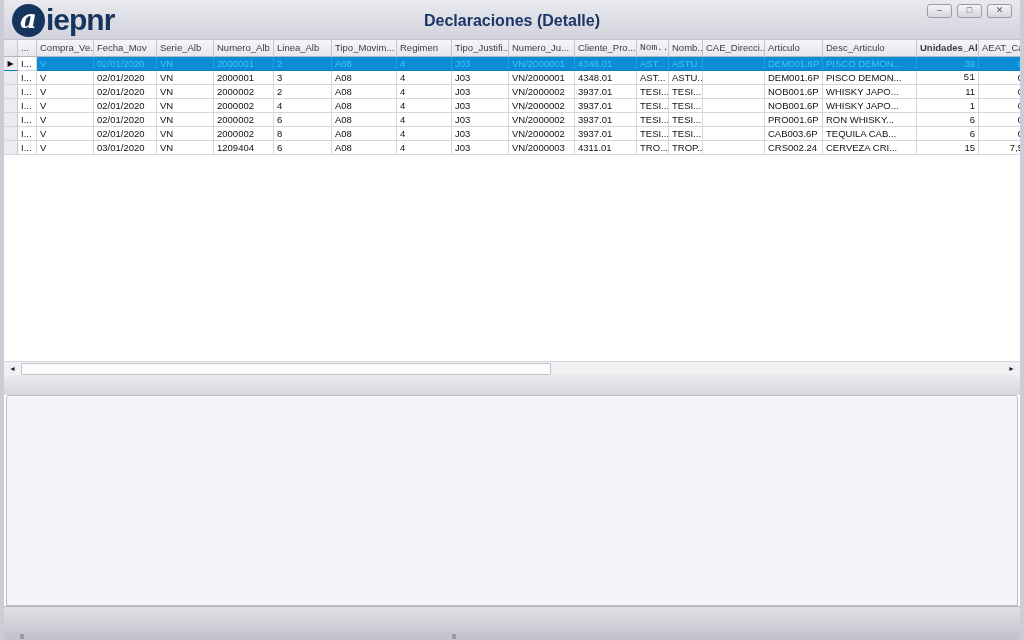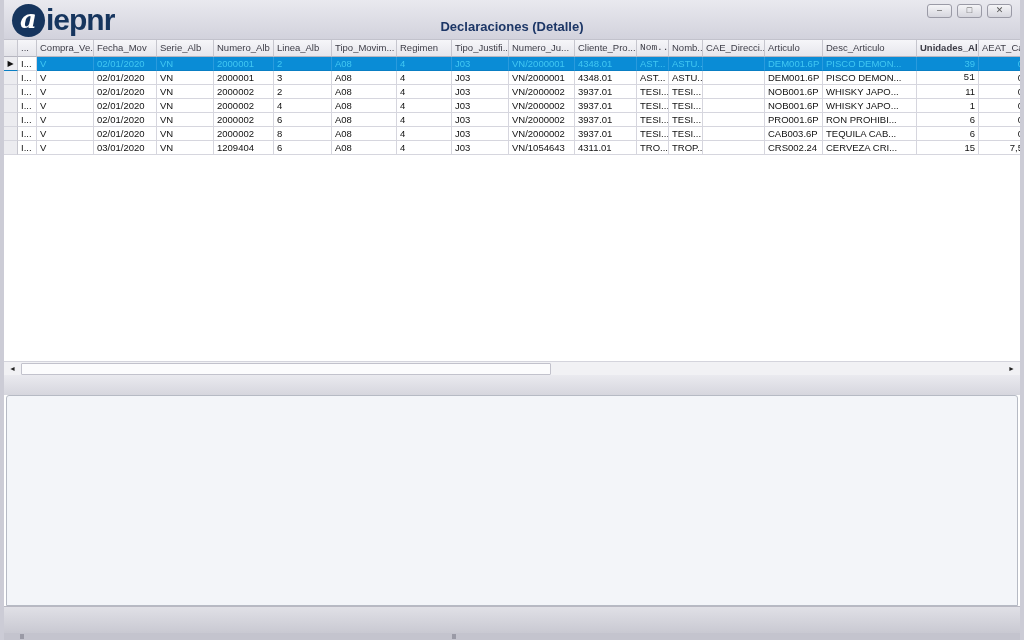--- a/index.html
+++ b/index.html
@@ -19,22 +19,22 @@
     border-bottom:1px solid #c2c2cc;
   }
   .logo{ position:absolute; left:8px; top:3px; display:flex; align-items:center; }
   .logo-mark{
     width:33px; height:33px; border-radius:50%; background:#16355e;
     color:#fff; font-family:"DejaVu Serif", serif; font-style:italic; font-weight:bold;
     font-size:26px; line-height:31px; text-align:center;
   }
   .logo-text{ font-size:30px; font-weight:bold; color:#16355e; letter-spacing:-1px; margin-left:1px; }
   .win-title{
-    position:absolute; left:0; right:0; top:19px; text-align:center;
-    font-size:13px; font-weight:bold; color:#1c3666;
+    position:absolute; left:0; right:0; top:12px; text-align:center;
+    font-size:16px; font-weight:bold; color:#1c3666;
   }
   .win-controls{ position:absolute; right:8px; top:4px; display:flex; gap:5px; }
   .win-btn{
     width:25px; height:14px; border:1px solid #9a9aa6; border-radius:3px;
     background:linear-gradient(#f4f4f7,#d6d6de);
     font-size:9px; line-height:11px; text-align:center; color:#555; cursor:default;
   }
 
   
   .toolbar{
@@ -235,21 +235,21 @@
             <div class="cell" style="width: 58px;">6</div>
             <div class="cell" style="width: 65px;">A08</div>
             <div class="cell" style="width: 55px;">4</div>
             <div class="cell" style="width: 57px;">J03</div>
             <div class="cell" style="width: 66px;">VN/2000002</div>
             <div class="cell" style="width: 62px;">3937.01</div>
             <div class="cell" style="width: 32px;">TESI...</div>
             <div class="cell" style="width: 34px;">TESI...</div>
             <div class="cell" style="width: 62px;"></div>
             <div class="cell" style="width: 58px;">PRO001.6P</div>
-            <div class="cell" style="width: 94px;">RON PROHIBI...</div>
+            <div class="cell" style="width: 94px;">RON WHISKY...</div>
             <div class="cell right" style="width: 62px;">6</div>
             <div class="cell right" style="width: 48px;">0</div>
           </div>
           <div class="grid-row">
             <div class="cell sel-col" style="width: 14px;"></div>
             <div class="cell plain" style="width: 19px;">I...</div>
             <div class="cell" style="width: 57px;">V</div>
             <div class="cell" style="width: 63px;">02/01/2020</div>
             <div class="cell" style="width: 57px;">VN</div>
             <div class="cell" style="width: 60px;">2000002</div>
@@ -271,21 +271,21 @@
             <div class="cell sel-col" style="width: 14px;"></div>
             <div class="cell plain" style="width: 19px;">I...</div>
             <div class="cell" style="width: 57px;">V</div>
             <div class="cell" style="width: 63px;">03/01/2020</div>
             <div class="cell" style="width: 57px;">VN</div>
             <div class="cell" style="width: 60px;">1209404</div>
             <div class="cell" style="width: 58px;">6</div>
             <div class="cell" style="width: 65px;">A08</div>
             <div class="cell" style="width: 55px;">4</div>
             <div class="cell" style="width: 57px;">J03</div>
-            <div class="cell" style="width: 66px;">VN/1054643</div>
+            <div class="cell" style="width: 66px;">VN/2000003</div>
             <div class="cell" style="width: 62px;">4311.01</div>
             <div class="cell" style="width: 32px;">TRO...</div>
             <div class="cell" style="width: 34px;">TROP...</div>
             <div class="cell" style="width: 62px;"></div>
             <div class="cell" style="width: 58px;">CRS002.24</div>
             <div class="cell" style="width: 94px;">CERVEZA CRI...</div>
             <div class="cell right" style="width: 62px;">15</div>
             <div class="cell right" style="width: 48px;">7,5</div>
           </div>
         </div>

